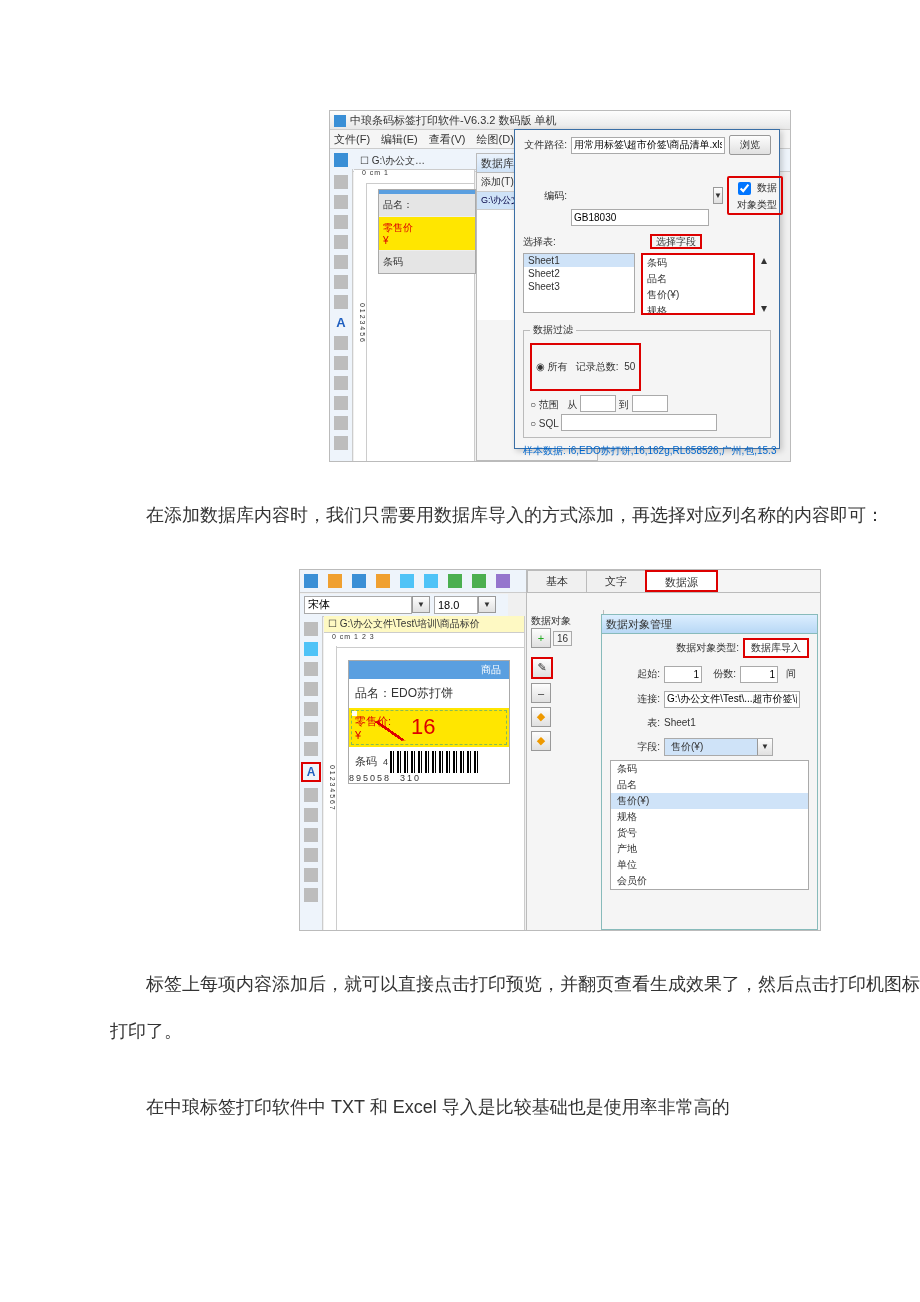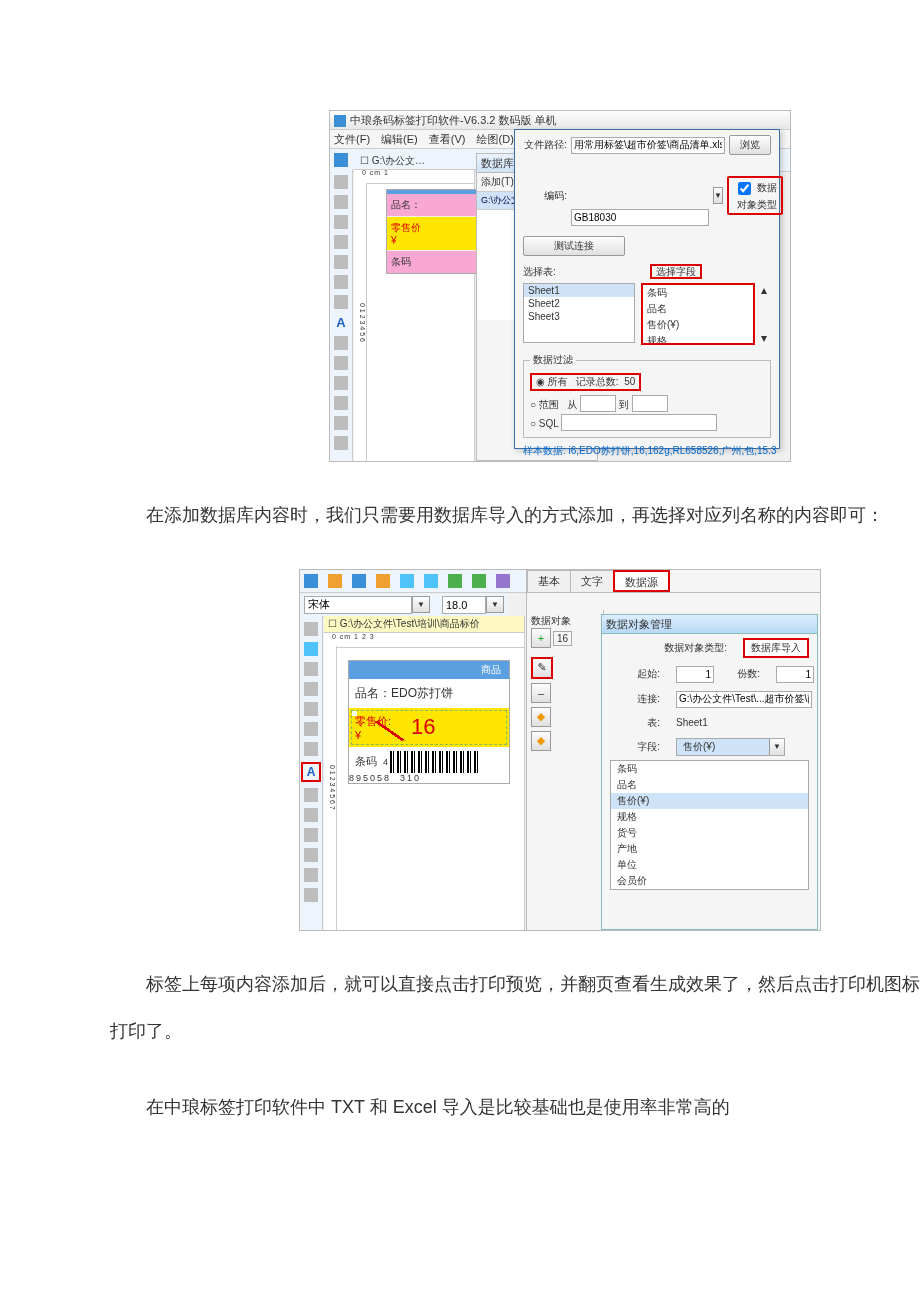--- a/index.html
+++ b/index.html
@@ -13,21 +13,21 @@
 .menubar{background:#f5f5f5;height:18px;font-size:11px;line-height:18px;padding:0 4px;border-bottom:1px solid #ccc}
 .menubar span{margin-right:8px}
 .toolbar-row{height:22px;background:#eef4fb;border-bottom:1px solid #ccc;display:flex;align-items:center;padding:0 4px;gap:8px}
 .tb-ico{width:14px;height:14px;display:inline-block}
 .blue{background:#3a8fd6}.orange{background:#f0a030}.green{background:#4caf50}.purple{background:#9575cd}.cyan{background:#4fc3f7}.grey{background:#bdbdbd}
 .left-tools{position:absolute;left:0;top:58px;bottom:0;width:22px;background:#eef4fb;border-right:1px solid #ccc;display:flex;flex-direction:column;align-items:center;gap:6px;padding-top:6px}
 .left-tools .tb-ico{width:14px;height:14px}
 .canvas{position:absolute;left:24px;top:58px;width:120px;bottom:0;background:#fff;border-right:1px solid #ccc}
 .ruler-h{height:14px;background:#fff;border-bottom:1px solid #ccc;font-size:7px;padding-left:8px;letter-spacing:1px;overflow:hidden}
 .ruler-v{position:absolute;left:0;top:14px;bottom:0;width:12px;background:#fff;border-right:1px solid #ccc;writing-mode:vertical-rl;font-size:7px;text-align:center}
-.label-card{position:absolute;left:32px;top:20px;width:96px;background:#f9a8d4;border:1px solid #aaa}
+.label-card{position:absolute;left:24px;top:20px;width:96px;background:#e5e5e5;border:1px solid #aaa}
 .lc-head{background:#5a9fe0;color:#fff;font-size:10px;padding:2px 4px;text-align:right}
 .lc-name{padding:4px;font-size:10px;border-bottom:1px solid #eee}
 .lc-price{background:#ffe600;color:#d00;font-size:10px;padding:4px;border-bottom:1px solid #eee}
 .lc-bar{padding:4px;font-size:10px}
 .path-line{position:absolute;left:24px;top:42px;right:280px;height:16px;background:#eef4fb;border-bottom:1px solid #ccc;font-size:10px;line-height:16px;padding:0 6px;overflow:hidden}
 .db-panel{position:absolute;left:146px;top:42px;width:120px;bottom:0;background:#f5f5f5;border:1px solid #bbb}
 .db-head{background:linear-gradient(#eaf3fd,#cfe3f8);height:18px;font-size:11px;line-height:18px;padding:0 4px;border-bottom:1px solid #bbb}
 .db-links{font-size:10px;padding:2px 4px;border-bottom:1px solid #ccc}
 .db-links span{margin-right:6px;color:#333}
 .db-file{background:#cfe3f8;font-size:9px;padding:2px 4px;color:#004;overflow:hidden;white-space:nowrap}
@@ -50,49 +50,49 @@
 .fieldset{margin:4px 8px;border:1px solid #bbb;padding:4px 6px;font-size:10px}
 .fieldset legend{font-size:10px;padding:0 3px}
 .fieldset .opt{display:block;margin:2px 0}
 .sample{font-size:10px;padding:2px 8px;color:#06c;white-space:nowrap;overflow:hidden}
 .bottom-btns{text-align:center;padding:4px 0}
 .dropdown-arrow{width:16px;height:15px;background:linear-gradient(#fdfdfd,#e0e0e0);border:1px solid #999;display:inline-flex;align-items:center;justify-content:center;font-size:8px}
 
 .ss2 .toolbar-row{gap:10px}
 .font-area{position:absolute;left:0;top:24px;width:200px;height:22px;background:#eef4fb;border-bottom:1px solid #ccc;display:flex;align-items:center;padding:0 4px;font-size:11px}
 .font-area input{width:100px;height:16px;border:1px solid #aaa;font-size:11px;padding:0 3px}
-.font-area .sz{width:36px;margin-left:12px}
+.font-area .sz{width:36px;margin-left:4px}
 .ss2 .left-tools{top:46px}
 .ss2 .letter-A{border:2px solid #d00;width:16px;height:16px;display:flex;align-items:center;justify-content:center;font-weight:bold;font-size:12px;color:#2060c0}
 .canvas2{position:absolute;left:24px;top:46px;width:200px;bottom:0;background:#fff;border-right:1px solid #ccc}
 .canvas2-path{height:16px;background:#fef9c3;border-bottom:1px solid #ccc;font-size:10px;line-height:16px;padding:0 4px;overflow:hidden;white-space:nowrap}
 .label2{position:absolute;left:24px;top:44px;width:160px;background:#fff;border:1px solid #aaa}
 .label2 .lc-head{text-align:right;padding-right:8px}
 .price-box{background:#ffe600;padding:6px;position:relative;display:flex;align-items:center}
 .price-label{color:#d00;font-size:11px}
 .price-val{color:#d00;font-size:22px;font-weight:normal;margin-left:20px}
 .sel-handles{position:absolute;inset:2px;border:1px dashed #8b5}
 .sel-handles::before,.sel-handles::after{content:"";position:absolute;width:5px;height:5px;background:#ffe}
 .arrow-red{position:absolute;left:20px;bottom:4px;width:40px;height:24px;background:linear-gradient(45deg,transparent 48%,#d00 48%,#d00 54%,transparent 54%);transform:rotate(-10deg)}
 .bars{display:inline-block;width:90px;height:22px;background:repeating-linear-gradient(90deg,#000 0 2px,#fff 2px 3px,#000 3px 4px,#fff 4px 7px)}
 .bar-num{font-size:9px;margin-right:2px}
 .prop-panel{position:absolute;left:226px;top:0;right:0;bottom:0;background:#f5f5f5;border-left:1px solid #bbb}
 .prop-head{background:linear-gradient(#dceeff,#b8d8f5);height:18px;font-size:11px;line-height:18px;padding:0 4px;border-bottom:1px solid #bbb}
 .tabs{display:flex;height:22px;border-bottom:1px solid #bbb;font-size:11px}
-.tab{padding:2px 10px;border:1px solid #bbb;border-bottom:none;background:#f0f0f0;margin-right:-1px;line-height:16px}
+.tab{padding:2px 18px;border:1px solid #bbb;border-bottom:none;background:#f0f0f0;margin-right:-1px;line-height:16px}
 .tab.active{background:#fff}
 .tab.red{border:2px solid #d00}
 .data-obj{position:absolute;left:0;top:40px;width:68px;bottom:8px;border-right:1px solid #bbb;padding:4px;font-size:10px}
 .data-obj .num{border:1px solid #aaa;padding:1px 3px;display:inline-block;margin:3px 0}
 .tool-col{display:flex;flex-direction:column;gap:4px;margin-top:8px}
 .tool-btn{width:18px;height:18px;border:1px solid #999;background:linear-gradient(#fdfdfd,#e0e0e0);display:flex;align-items:center;justify-content:center;font-size:11px}
 .tool-btn.red{border:2px solid #d00}
 .obj-dlg{position:absolute;left:74px;top:44px;right:2px;bottom:0;background:#f5f5f5;border:1px solid #8bb}
 .obj-dlg .dlg-title{font-size:11px}
-.obj-row{font-size:10px;padding:4px 8px;display:flex;align-items:center;gap:16px}
+.obj-row{font-size:10px;padding:4px 8px;display:flex;align-items:center;gap:4px}
 .obj-row label{min-width:50px;text-align:right;font-size:10px}
 .obj-row input{border:1px solid #aaa;height:15px;width:32px;font-size:10px;text-align:right;padding:0 2px}
 .obj-row .wide{width:130px;text-align:left}
 .combo{border:1px solid #aaa;background:#fff;font-size:10px;display:flex;align-items:stretch}
 .combo-val{padding:1px 6px;min-width:80px}
 .combo-drop{width:14px;background:linear-gradient(#fdfdfd,#e0e0e0);border-left:1px solid #999;display:flex;align-items:center;justify-content:center;font-size:8px}
 .field-list{margin:0 8px;background:#fff;border:1px solid #aaa;font-size:10px}
 .field-list div{padding:1px 6px}
 .field-list .sel{background:#cfe3f8}
 
@@ -172,23 +172,20 @@
    <label>文件路径:</label>
    <input type="text" value="用常用标签\超市价签\商品清单.xls" style="">
    <span class="dlg-btn">浏览</span>
   </div>
   <div class="dlg-row">
    <label>编码:</label>
    <input type="text" style="flex: 0 0 70px; margin-top: 44px;" value="GB18030">
    <span class="dropdown-arrow">▼</span>
    <label class="red-box" style="padding:1px 4px;border-radius:2px"><input type="checkbox" checked="" style="vertical-align: middle;"> <span>数据对象类型</span></label>
   </div>
-  <div class="dlg-row dlg-center">
-          <span class="dlg-btn" style="padding:2px 30px">测试连接</span>
-        </div>
   <div class="two-col" style="padding-bottom:0">
    <div style="flex:1;font-size:10px">选择表:</div>
    <div style="flex:1;font-size:10px"><span class="red-box" style="padding:0 4px">选择字段</span></div>
   </div>
   <div class="two-col">
    <div class="listbox">
     <div class="sel">Sheet1</div>
     <div>Sheet2</div>
     <div>Sheet3</div>
    </div>
@@ -199,21 +196,21 @@
     <div>规格</div>
 
    </div>
    <div style="width:10px;display:flex;flex-direction:column;justify-content:space-between">
             <span>▴</span>
             <span>▾</span>
           </div>
   </div>
   <fieldset class="fieldset">
    <legend>数据过滤</legend>
-   <span class="opt red-box" style="display:inline-block;padding:0 4px">◉ <span>所有</span>&nbsp;&nbsp;&nbsp;<span>记录总数:</span>&nbsp;&nbsp;<span>50</span></span>
+   <span class="opt red-box" style="display:inline-block;padding:15px 4px">◉ <span>所有</span>&nbsp;&nbsp;&nbsp;<span>记录总数:</span>&nbsp;&nbsp;<span>50</span></span>
    <span class="opt">○ <span>范围</span>&nbsp;&nbsp;&nbsp;<span>从</span> <input type="text" style="width: 30px; height: 13px; border: 1px solid rgb(170, 170, 170);"> <span>到</span> <input type="text" style="width: 30px; height: 13px; border: 1px solid rgb(170, 170, 170);"></span>
    <span class="opt">○ <span>SQL</span> <input type="text" style="width: 150px; height: 13px; border: 1px solid rgb(170, 170, 170);"></span>
   </fieldset>
   <div class="sample"><span>样本数据:</span> <span style="color:#06c">i6,EDO苏打饼,16,162g,RL658526,广州,包,15.3</span></div>
   <div class="bottom-btns">
    <span class="dlg-btn red-box" style="padding:3px 16px">添加</span>&nbsp;
    
   </div>
  </div>
 </div>

